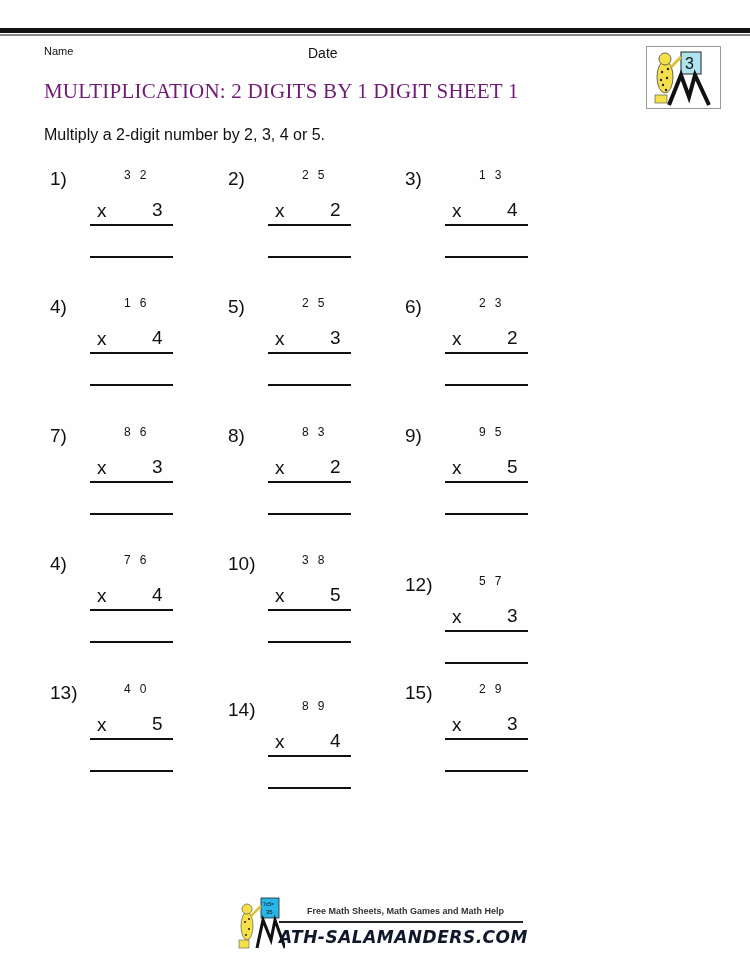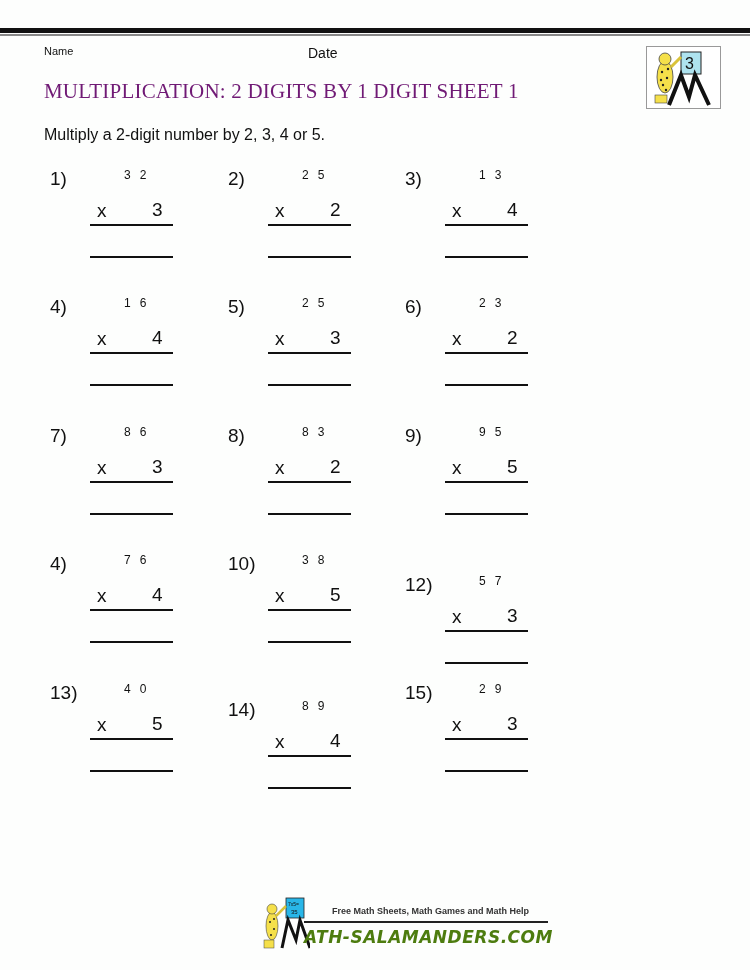--- a/index.html
+++ b/index.html
@@ -28,24 +28,24 @@
   }
 
   .problem { position: absolute; width: 140px; height: 110px; }
   .p-num { position: absolute; left: 0; top: 0; font-size: 19px; font-family: "Liberation Sans", sans-serif; }
   .p-top { position: absolute; left: 74px; top: 0; font-size: 12px; letter-spacing: 9px; width: 60px; text-align: left; font-family: Liberation Sans, sans-serif; }
   .p-x { position: absolute; left: 47px; top: 32px; font-size: 19px; font-family: "Liberation Sans", sans-serif; }
   .p-mult { position: absolute; left: 102px; top: 31px; font-size: 19px; font-family: "Liberation Sans", sans-serif; }
   .p-line1 { position: absolute; left: 40px; top: 56px; width: 83px; height: 2px; background: #111; }
   .p-line2 { position: absolute; left: 40px; top: 88px; width: 83px; height: 2px; background: #111; }
 
-  .footer { position: absolute; left: 260px; top: 896px; width: 290px; height: 56px; }
+  .footer { position: absolute; left: 235px; top: 896px; width: 290px; height: 56px; }
   .footer-tag { position: absolute; left: 72px; top: 10px; font-size: 9px; font-weight: bold; color: #333; white-space: nowrap; font-family: "Liberation Sans", sans-serif; }
   .footer-rule { position: absolute; left: 44px; top: 25px; width: 244px; height: 2px; background: #222; }
-  .footer-site { position: absolute; left: 44px; top: 31px; font-size: 17px; font-weight: bold; letter-spacing: 0.5px; white-space: nowrap; font-family: "DejaVu Sans", sans-serif; color: #4d7c0f; font-style: italic; }
+  .footer-site { position: absolute; left: 44px; top: 31px; font-size: 17px; font-weight: bold; letter-spacing: 0.5px; white-space: nowrap; font-family: "DejaVu Sans", sans-serif; color: #0f172a; font-style: italic; }
 </style>
 </head>
 <body>
 
 <div class="top-rule"></div>
 <div class="top-rule2"></div>
 
 <div class="name-label">Name</div>
 <div class="date-label">Date</div>
 <div class="title">MULTIPLICATION: 2 DIGITS BY 1 DIGIT SHEET 1</div>

